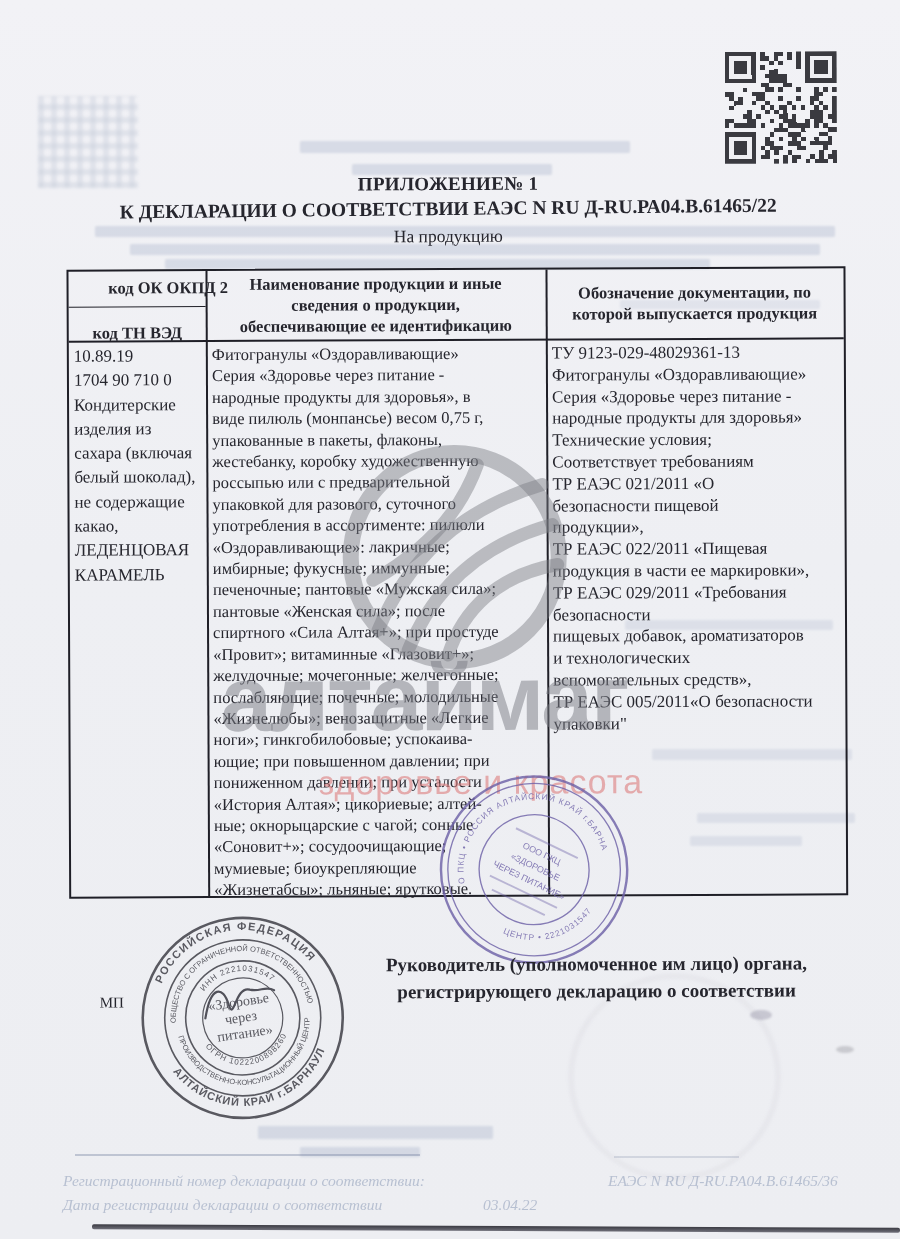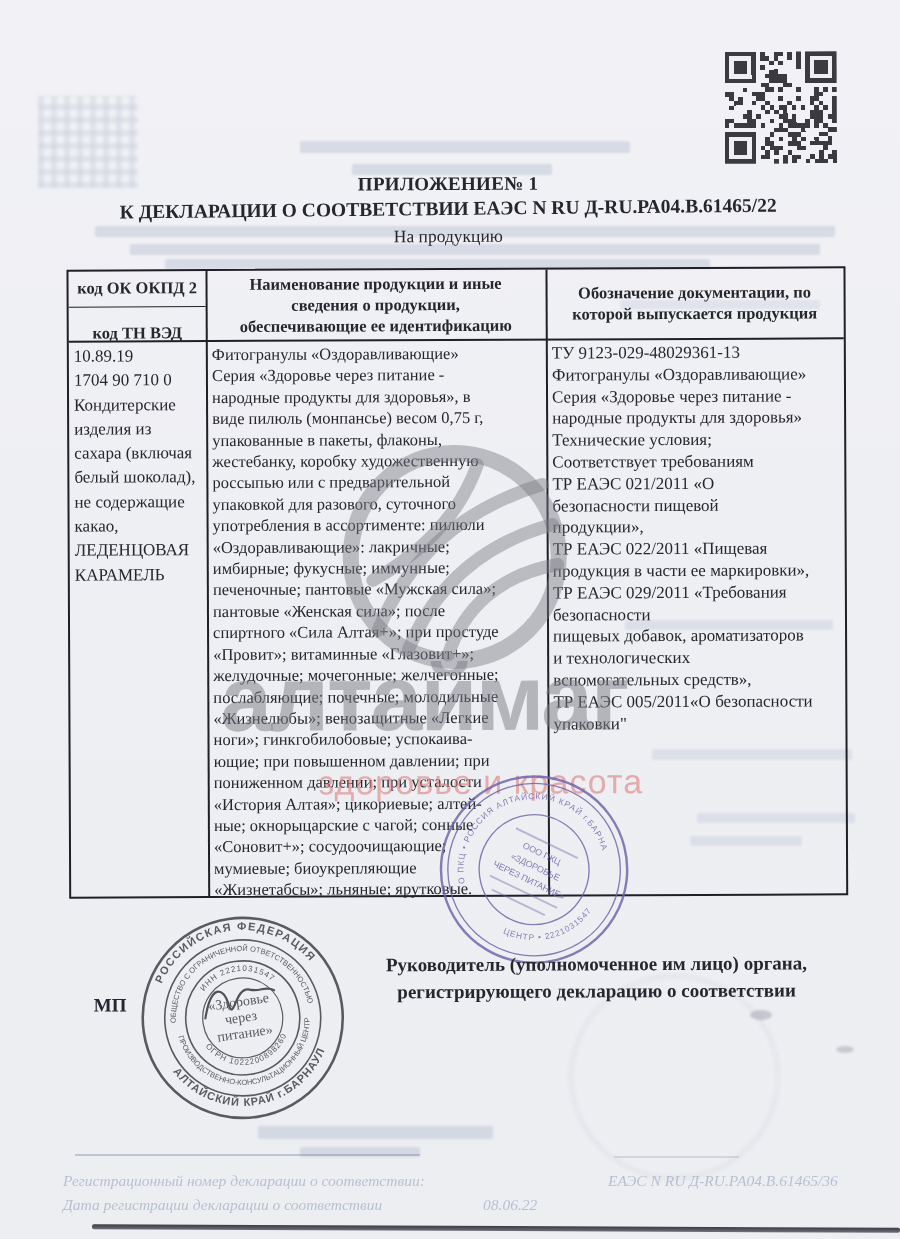--- a/index.html
+++ b/index.html
@@ -16,37 +16,37 @@
   .title2{left:0;right:0;top:198px;font-weight:bold;font-size:19.5px;transform:rotate(-0.35deg);}
   .title3{left:0;right:0;top:226px;font-size:17.5px;}
 
   
   .tframe{left:68px;top:268px;width:775px;height:625px;border:2px solid #1f1f27;}
   .v1{left:137px;top:0;width:0;height:100%;border-left:2px solid #1f1f27;}
   .v2{left:477px;top:0;width:0;height:100%;border-left:2px solid #1f1f27;}
   .hline{left:0;top:69px;width:100%;height:0;border-top:2px solid #1f1f27;}
   .c1line{left:0;top:35px;width:137px;height:0;border-top:1.5px solid #1f1f27;}
   .th{font-weight:bold;font-size:16.5px;line-height:21px;}
-  .thc1a{left:2px;top:6px;width:133px;}
+  .thc1a{left:2px;top:6px;width:133px;padding-left:31px;}
   .thc1b{left:2px;top:40px;width:133px;margin-top:11px;}
   .thc2{left:139px;top:3px;width:336px;}
   .thc3{left:479px;top:13px;width:294px;}
   .bc1{left:5px;top:73px;width:130px;font-size:17px;line-height:24.3px;}
   .bc2{left:143px;top:73px;width:331px;line-height:21.4px;font-size:16.5px;}
   .bc3{left:483px;top:73px;width:290px;line-height:21.8px;font-size:17px;}
 
   
   .wm{pointer-events:none;}
   .wm-brand{left:220px;top:645px;width:480px;font-family:"Liberation Sans",sans-serif;
             font-weight:bold;font-size:93px;letter-spacing:-2px;color:rgba(122,124,131,0.50);}
   .wm-tag{left:318px;top:763px;font-family:"Liberation Sans",sans-serif;
           font-size:34px;letter-spacing:1px;color:rgba(221,128,128,0.62);}
 
   
-  .mp{left:92px;top:993px;font-weight:bold;font-size:19px;}
+  .mp{left:98px;top:993px;font-weight:normal;font-size:15px;}
   .sig{left:358px;top:951px;width:474px;font-weight:bold;font-size:19px;line-height:27px;}
 
   
   .ghost-line{background:rgba(148,160,190,0.28);filter:blur(1px);border-radius:2px;}
   .ghost-text{color:rgba(110,128,165,0.42);filter:blur(0.4px);font-size:15.5px;white-space:nowrap;font-style:italic;}
   .ghost-qr{left:38px;top:96px;width:100px;height:92px;opacity:.5;filter:blur(1.6px);
     background-image:repeating-linear-gradient(0deg,rgba(173,183,202,.5) 0 6px,transparent 6px 13px),
                      repeating-linear-gradient(90deg,rgba(173,183,202,.5) 0 6px,transparent 6px 13px);}
   .ghost-stamp{left:570px;top:975px;width:205px;height:200px;border:2px solid rgba(160,155,175,0.22);
                border-radius:50%;filter:blur(2px);}
@@ -72,21 +72,21 @@
   <div class="abs ghost-line" style="left:697px;top:813px;width:158px;height:10px;opacity:.7;"></div>
   <div class="abs ghost-line" style="left:690px;top:836px;width:112px;height:10px;opacity:.7;"></div>
   <div class="abs ghost-line" style="left:258px;top:1126px;width:235px;height:13px;"></div>
   <div class="abs ghost-line" style="left:300px;top:1147px;width:120px;height:10px;"></div>
   <div class="abs thinline" style="left:75px;top:1154px;width:345px;height:2px;"></div>
   <div class="abs thinline" style="left:614px;top:1156px;width:125px;height:2px;opacity:.6;"></div>
   <div class="abs ghost-stamp"></div>
   <div class="abs ghost-text" style="left:63px;top:1172px;">Регистрационный номер декларации о соответствии:</div>
   <div class="abs ghost-text" style="left:608px;top:1172px;">ЕАЭС N RU Д-RU.РА04.В.61465/36</div>
   <div class="abs ghost-text" style="left:63px;top:1196px;">Дата регистрации декларации о соответствии</div>
-  <div class="abs ghost-text" style="left:483px;top:1196px;">08.06.22</div>
+  <div class="abs ghost-text" style="left:483px;top:1196px;">03.04.22</div>
   <div class="abs smudge" style="left:750px;top:1010px;width:22px;height:10px;background:rgba(130,125,150,.35);"></div>
   <div class="abs smudge" style="left:836px;top:1046px;width:18px;height:7px;background:rgba(120,120,130,.3);"></div>
 
   <div class="skew">
 
     <svg id="qr-svg" class="abs" style="left:727px;top:53px;" width="112" height="112" viewBox="0 0 25 25" shape-rendering="crispEdges">
         <rect x="8" y="0" width="1" height="1" fill="#3a3a40"></rect>
         <rect x="11" y="0" width="1" height="1" fill="#3a3a40"></rect>
         <rect x="12" y="0" width="1" height="1" fill="#3a3a40"></rect>
         <rect x="14" y="0" width="1" height="1" fill="#3a3a40"></rect>

